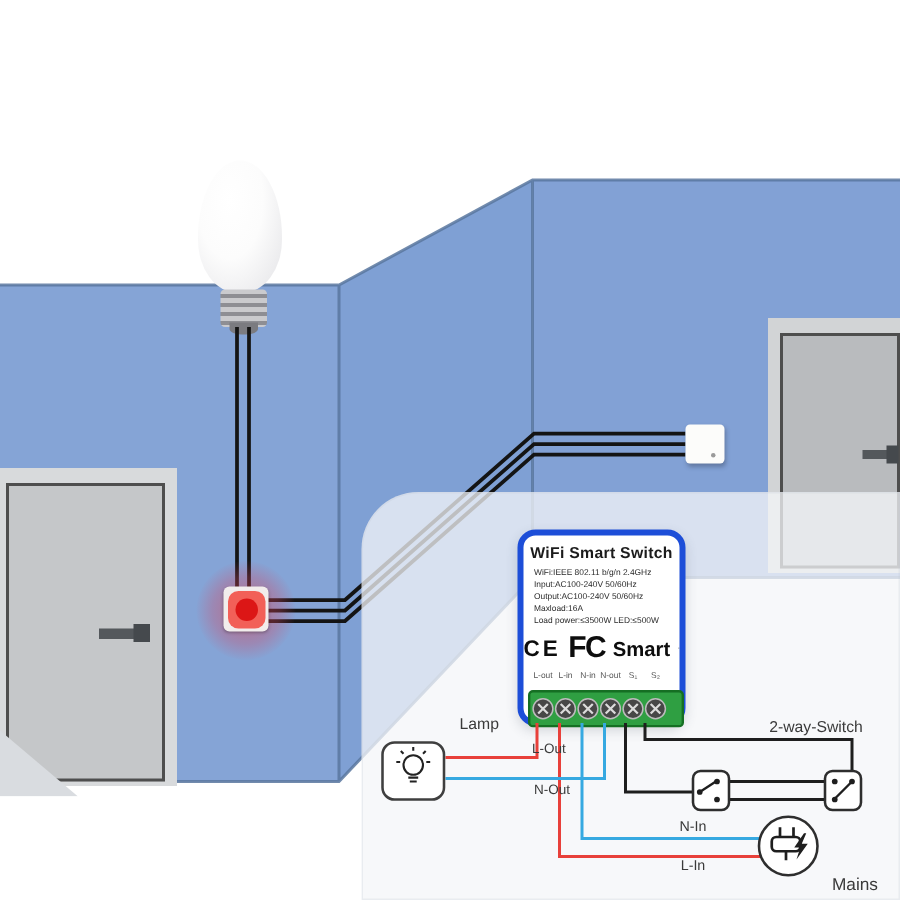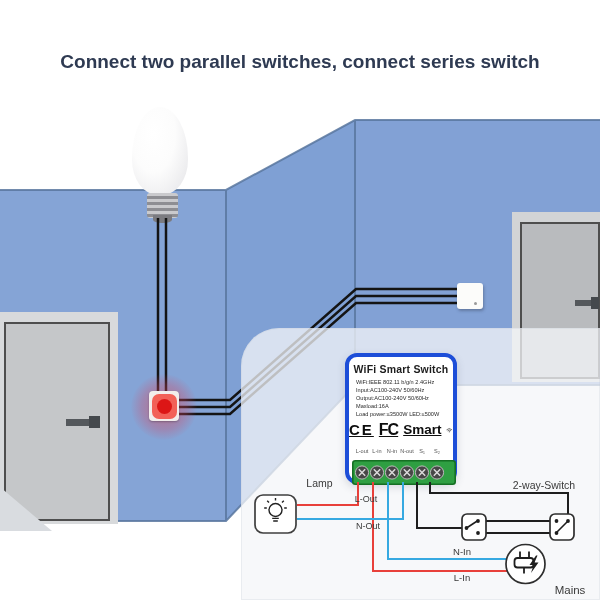--- a/index.html
+++ b/index.html
@@ -36,35 +36,34 @@
               box-shadow:1px 2px 3px rgba(40,50,70,0.35);}
   .wallswitchdot{left:474px;top:302px;width:3px;height:3px;background:#9a9a9a;border-radius:50%;}
   
   .card{left:241px;top:328px;width:359px;height:272px;background:rgba(244,246,249,0.76);
         border-top-left-radius:38px;box-shadow:0 0 0 1px rgba(190,198,212,0.25) inset;}
   
   .device{left:345px;top:353px;width:112px;height:131px;background:#ffffff;border:4px solid #1d4ed8;
           border-radius:12px;box-sizing:border-box;box-shadow:0 3px 8px rgba(60,70,90,0.18);}
   .dev-title{margin-top:6px;text-align:center;font-size:10.5px;font-weight:700;color:#1c1c1c;letter-spacing:0.2px;}
   .dev-specs{margin:3px 0 0 7px;font-size:5.6px;line-height:1.45;color:#2a2a2a;}
-  .dev-logos{display:flex;align-items:center;justify-content:center;gap:5px;margin-top:2px;color:#0d0d0d;text-decoration:underline;}
+  .dev-logos{display:flex;align-items:center;justify-content:center;gap:5px;margin-top:2px;color:#0d0d0d;}
   .ce{font-size:15px;font-weight:700;letter-spacing:2px;}
-  .fcc{font-size:16px;font-weight:800;letter-spacing:-1px;}
+  .fcc{font-size:20px;font-weight:800;letter-spacing:-1px;}
   .rohs{font-size:13.5px;font-weight:700;}
   .termlabel{position:absolute;top:91px;transform:translateX(-50%);font-size:5.6px;color:#555;white-space:nowrap;}
   .greenblock{position:absolute;left:3px;top:103px;width:104px;height:25px;}
   
   .dlabel{color:#3a3a3a;text-align:center;white-space:nowrap;margin-left:44px;}
 </style>
 </head>
 <body>
 
 <div id="stage">
 
-  <div class="abs hdr-sub">Connect two parallel switches, connect series switch</div>
 
   <svg class="layer" width="600" height="600">
     <polygon points="0,190 226,190 226,521 0,521" fill="#85a4d6"></polygon>
     <polygon points="226,190 355,120 355,385 226,521" fill="#7fa0d4"></polygon>
     <polygon points="355,120 600,120 600,385 355,385" fill="#82a1d5"></polygon>
     <path d="M0,190 H226 L355,120 H600 M226,190 V521 M355,120 V385 M0,521 H226 L355,385 H600" fill="none" stroke="#59779f" stroke-width="2" stroke-opacity="0.85"></path>
   </svg>
 
   <div class="abs doorframe" style="left:0;top:312px;width:118px;height:212px;"></div>
   <div class="abs doorpanel" style="left:4px;top:322px;width:106px;height:199px;"></div>

